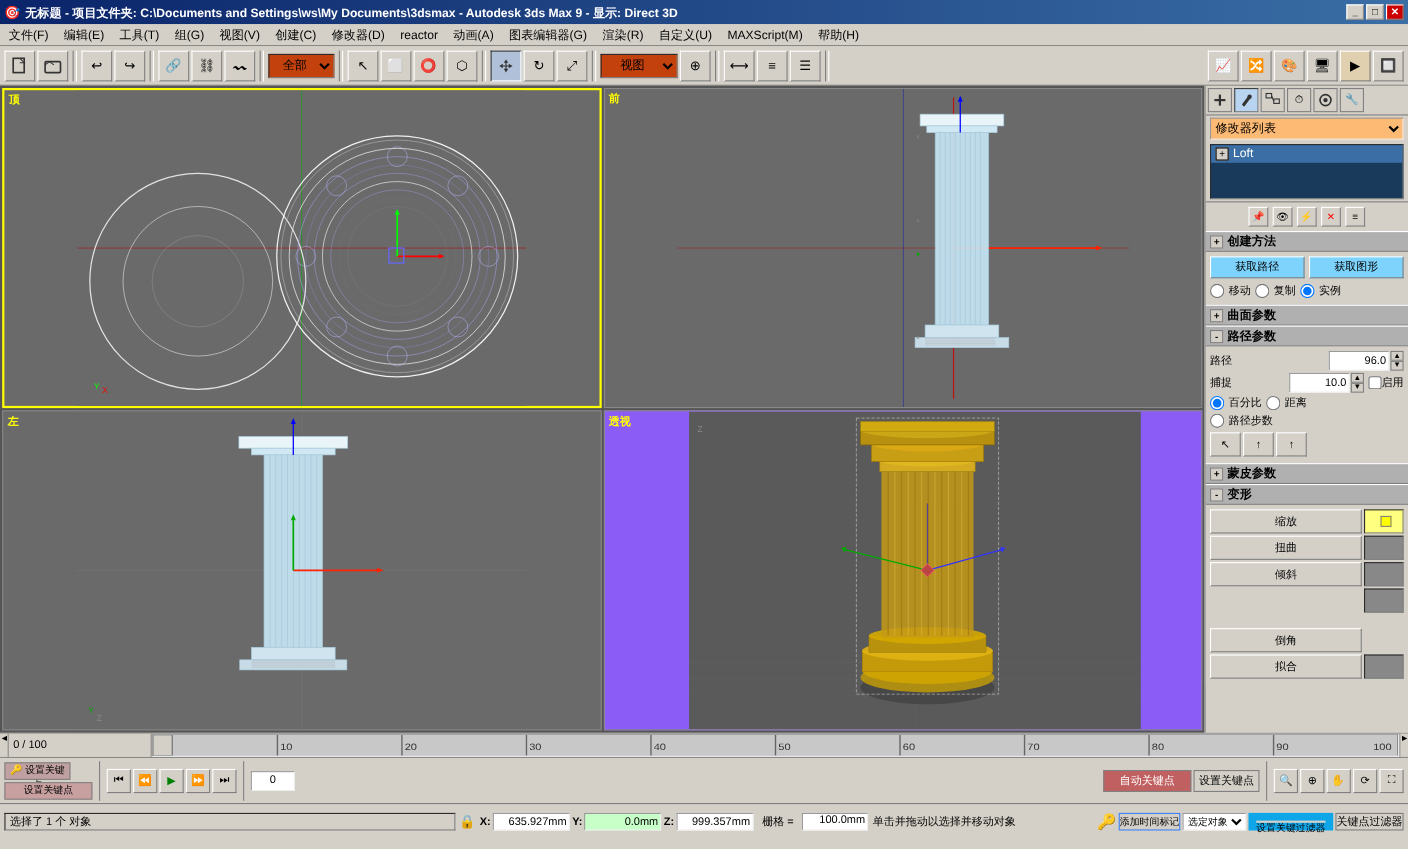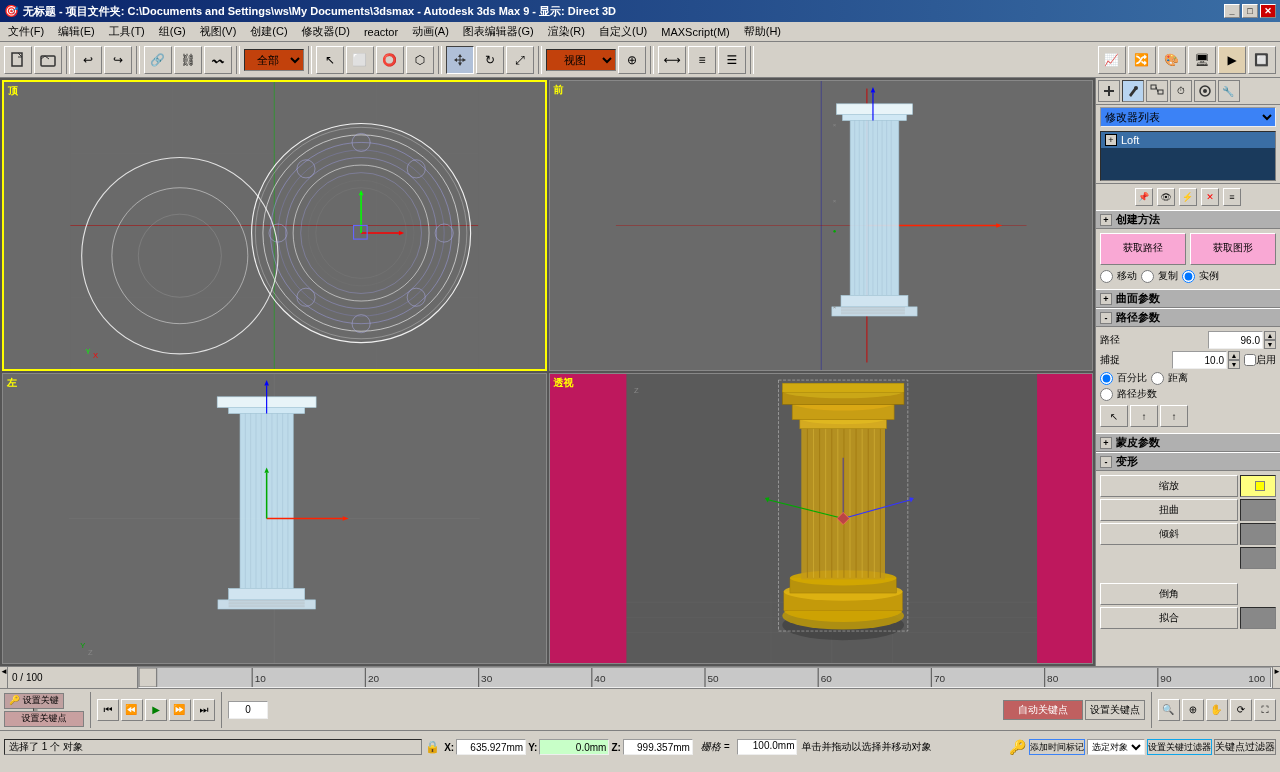--- a/index.html
+++ b/index.html
@@ -116,21 +116,21 @@
       color: #ffff00;
       font-size: 10px;
       z-index: 10;
       font-weight: bold;
     }
 
     
     .vp-top { background: #6a6a6a; }
     .vp-front { background: #6a6a6a; }
     .vp-left { background: #6a6a6a; }
-    .vp-perspective { background: #be185d; padding-left: 21px; }
+    .vp-perspective { background: #8b5cf6; padding-left: 21px; }
 
     
     .right-panel {
       width: 185px;
       background: #d4d0c8;
       border-left: 1px solid #808080;
       display: flex;
       flex-direction: column;
       overflow-y: auto;
     }
@@ -171,21 +171,21 @@
       border: 1px solid #808080;
       cursor: pointer;
     }
 
     .modifier-dropdown-row {
       padding: 2px 4px;
     }
     .modifier-dropdown {
       width: 100%;
       height: 20px;
-      background: #3b82f6;
+      background: #fdba74;
       border: 1px inset;
       font-size: 11px;
     }
 
     .modifier-list {
       margin: 2px 4px;
       border: 1px inset #808080;
       background: #1a3a5c;
       min-height: 50px;
     }
@@ -242,30 +242,29 @@
       background: #d4d0c8;
     }
 
     .btn-row {
       display: flex;
       gap: 4px;
       margin-bottom: 4px;
     }
     .panel-btn {
       flex: 1;
-      height: 32px;
-      background: #f9a8d4;
+      height: 20px;
+      background: #7dd3fc;
       border: 1px solid #808080;
       border-top-color: #fff;
       border-left-color: #fff;
       font-size: 10px;
       cursor: pointer;
       text-align: center;
       line-height: 18px;
-      font-family: Liberation Mono, monospace;
     }
 
     .radio-row {
       display: flex;
       align-items: center;
       gap: 4px;
       font-size: 10px;
       margin-bottom: 2px;
     }
     .radio-btn { cursor: pointer; }
@@ -995,31 +994,31 @@
 
   <div class="coord-area">
     <span class="coord-label">X:</span>
     <input class="coord-field" type="text" value="635.927mm" style="">
     <span class="coord-label">Y:</span>
     <input class="coord-field" type="text" value="0.0mm" style="background: rgb(200, 255, 200);">
     <span class="coord-label">Z:</span>
     <input class="coord-field" type="text" value="999.357mm" style="">
   </div>
 
-  <div style="font-size:10px; margin:0 4px;font-style:italic;">栅格 =</div>
+  <div style="font-size:10px; margin:0 4px;">栅格 =</div>
   <div class="coord-field" style="width:60px;">
     <span>100.0mm</span>
   </div>
 
   <div style="flex:1;">
     <span style="font-size:10px;">单击并拖动以选择并移动对象</span>
   </div>
 
   <div style="display:flex; align-items:center; gap:2px; font-size:10px;">
     <span style="font-size:14px;">🔑</span>
     <button style="height:16px; font-size:9px; background:#d4d0c8; border:1px solid #3b82f6; cursor:pointer;">添加时间标记</button>
     <select style="height:16px; font-size:9px; background:white; border:1px inset;">
       <option>选定对象</option>
     </select>
-    <button style="height:16px; font-size:9px; background:#d4d0c8; border:1px solid #0ea5e9; cursor:pointer;">设置关键过滤器</button>
+    <button style="height:16px; font-size:9px; background:#d4d0c8; border:7px solid #0ea5e9; cursor:pointer;">设置关键过滤器</button>
     <button style="height:16px; font-size:10px; background:#d4d0c8; border:1px solid #808080; cursor:pointer;">关键点过滤器</button>
   </div>
 </div>
 
 </body></html>

